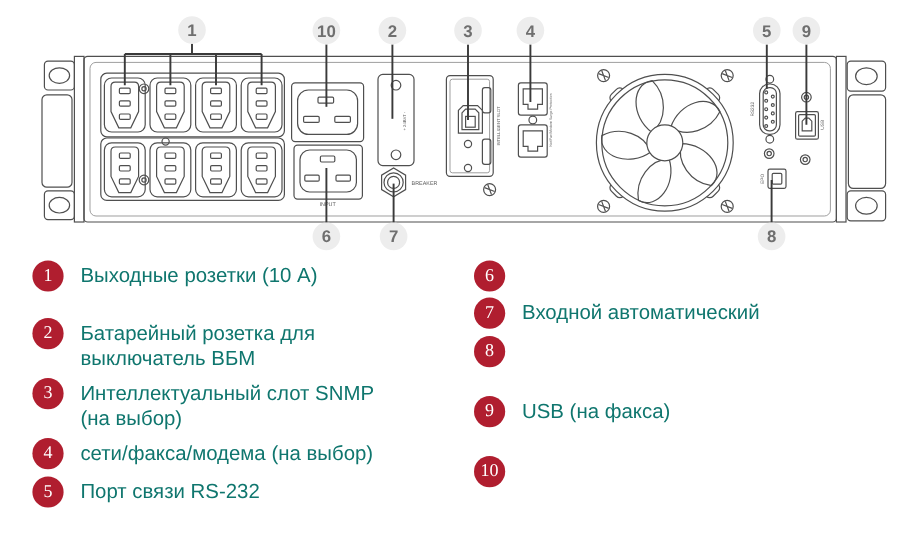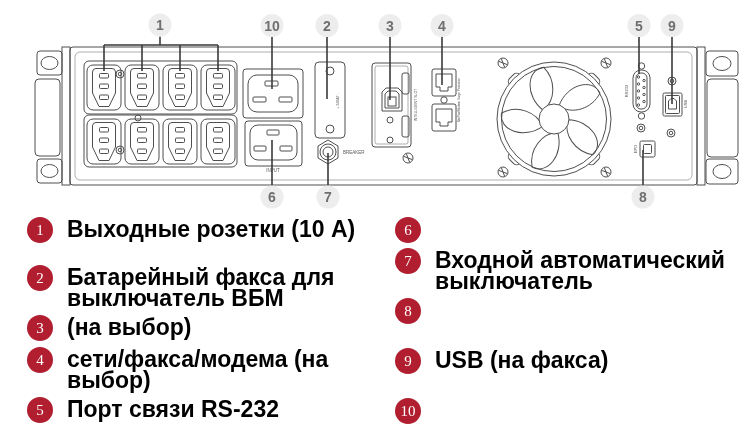--- a/index.html
+++ b/index.html
@@ -16,21 +16,21 @@
   .plab{fill:#5a5a5a;stroke:none;font-family:"Liberation Sans",sans-serif;}
   .whitefill{fill:#ffffff;}
 
   
   .legend-col{position:absolute;top:217px;display:flex;flex-direction:column;}
   .legend-col.left{left:27px;width:350px;}
   .legend-col.right{left:395px;width:350px;}
   .lrow{display:flex;align-items:flex-start;gap:14px;}
   .badge{flex:0 0 auto;width:26px;height:26px;border-radius:50%;background:#b01e2f;
          color:#fff;font:400 15px/26px "Liberation Serif",serif;text-align:center;}
-  .ltext{font-weight:bold;font-size:23px;line-height:21px;color:#000000;padding-top:2px;
+  .ltext{font-weight:normal;font-size:17px;line-height:21px;color:#0f766e;padding-top:2px;
          letter-spacing:0;}
   .l1,.l2{display:block;}
   .legend-col.left  .lrow:nth-child(1){margin-bottom:22px;}
   .legend-col.left  .lrow:nth-child(2){margin-bottom:6px;}
   .legend-col.left  .lrow:nth-child(3){margin-bottom:6px;}
   .legend-col.left  .lrow:nth-child(4){margin-bottom:6px;}
   .legend-col.right .lrow:nth-child(1){margin-bottom:5px;}
   .legend-col.right .lrow:nth-child(2){margin-bottom:6px;}
   .legend-col.right .lrow:nth-child(3){margin-bottom:24px;}
   .legend-col.right .lrow:nth-child(4){margin-bottom:24px;}
@@ -255,27 +255,28 @@
     <div class="lrow">
       <div class="badge">1</div>
       <div class="ltext">
         <span class="l1">Выходные розетки (10 А)</span>
           <span class="l2"></span>
       </div>
     </div>
     <div class="lrow">
       <div class="badge">2</div>
       <div class="ltext">
-        <span class="l1">Батарейный факса для</span>
+        <span class="l1">Батарейный розетка для</span>
           <span class="l2">выключатель ВБМ</span>
       </div>
     </div>
     <div class="lrow">
       <div class="badge">3</div>
       <div class="ltext">
+        <span class="l1">Интеллектуальный слот SNMP</span>
           <span class="l2">(на выбор)</span>
       </div>
     </div>
     <div class="lrow">
       <div class="badge">4</div>
       <div class="ltext">
           <span class="l2">сети/факса/модема (на выбор)</span>
       </div>
     </div>
     <div class="lrow">
@@ -288,21 +289,20 @@
   </div>
 
   <div class="legend-col right">
     <div class="lrow">
       <div class="badge">6</div>
     </div>
     <div class="lrow">
       <div class="badge">7</div>
       <div class="ltext">
         <span class="l1">Входной автоматический</span>
-          <span class="l2">выключатель</span>
       </div>
     </div>
     <div class="lrow">
       <div class="badge">8</div>
     </div>
     <div class="lrow">
       <div class="badge">9</div>
       <div class="ltext">
         <span class="l1">USB (на факса)</span>
           <span class="l2"></span>

